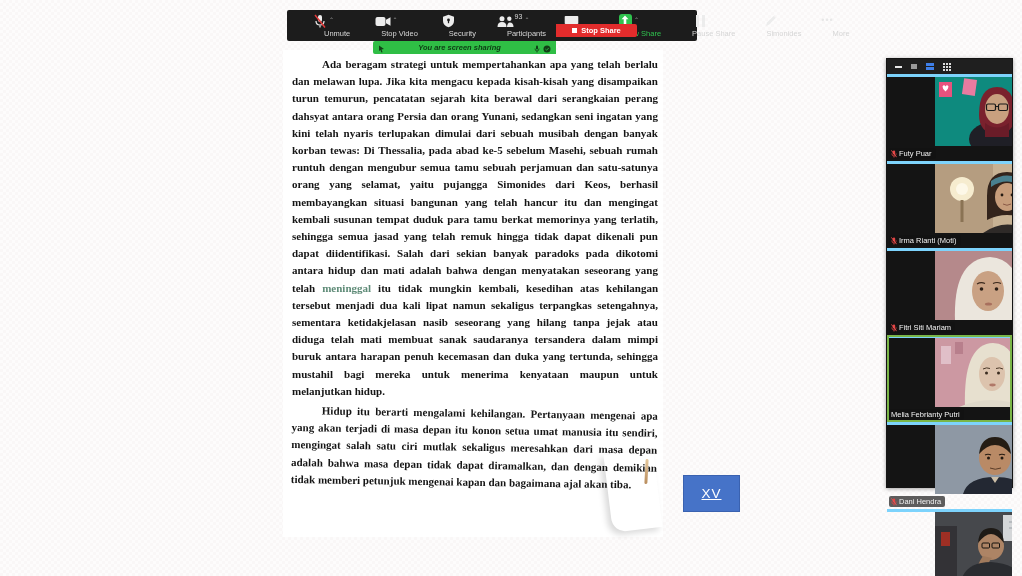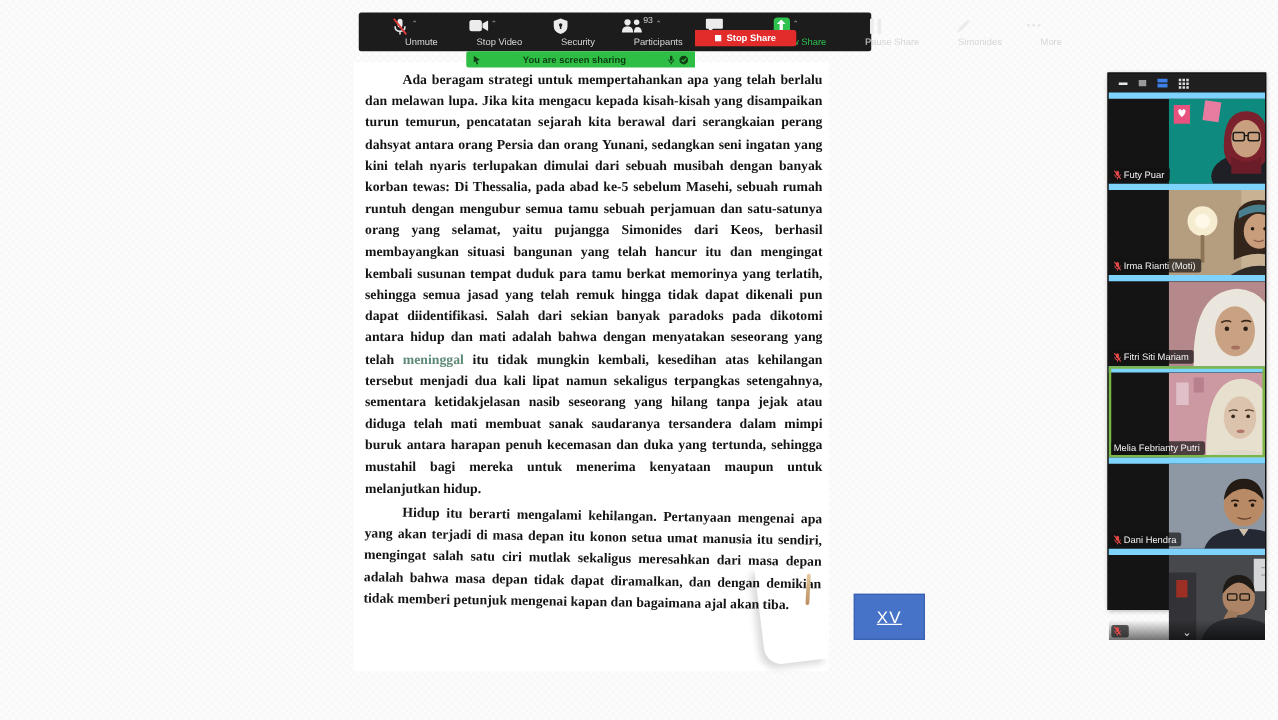--- a/index.html
+++ b/index.html
@@ -30,21 +30,21 @@
   .tb-count { font-size:7px; color:#d6d6d6; margin-left:1px; margin-top:-1px; }
   .newshare-box { width:13px; height:13px; border-radius:3px; background:#2fc24e; display:flex; align-items:center; justify-content:center; }
   .more-dots { color:#e8e8e8; font-size:9px; letter-spacing:1px; line-height:13px; }
 
   
   .share-green {
     position:absolute; left:373px; top:41px; width:183px; height:13px;
     background:#2fbe45; border-radius:2px 0 0 2px; z-index:21;
     display:flex; align-items:center; justify-content:space-between; padding:0 5px;
   }
-  .share-msg { font-size:7.5px; font-weight:bold; color:#0d3c14; white-space:nowrap; }
+  .share-msg { font-size:7.5px; font-weight:bold; color:#0d3c14; white-space:nowrap;font-style:italic; }
   .share-red {
     position:absolute; left:556px; top:24px; width:81px; height:13px;
     background:#e22c2c; border-radius:0 2px 2px 0; z-index:21;
     display:flex; align-items:center; justify-content:center; gap:4px; cursor:pointer;
   }
   .stop-sq { width:5px; height:5px; background:#fff; }
   .share-red span { font-size:7.5px; font-weight:bold; color:#fff; white-space:nowrap; }
   .mini-ic { display:flex; align-items:center; gap:3px; }
 
   
@@ -81,21 +81,21 @@
     box-shadow:0 1px 4px rgba(0,0,0,0.35);
   }
   .panel-header { height:15px; background:#1f1f1f; display:flex; align-items:center; gap:9px; padding-left:8px; }
   .ph-min { width:7px; height:2px; background:#e8e8e8; display:inline-block; cursor:pointer; }
   .ph-restore { width:6px; height:5px; background:#9a9a9a; display:inline-block; cursor:pointer; }
   .ph-speaker { display:inline-flex; flex-direction:column; gap:1px; cursor:pointer; }
   .ph-speaker i { width:8px; height:3px; background:#3f7fe8; display:block; }
   .ph-grid { display:inline-grid; grid-template-columns:repeat(3,2px); gap:1px; cursor:pointer; }
   .ph-grid i { width:2px; height:2px; background:#dcdcdc; display:block; }
 
-  .tile { position:relative; width:125px; height:73px; overflow:hidden; border-top:5px solid #7dd3fc; cursor:pointer;padding-left:48px; }
+  .tile { position:relative; width:125px; height:87px; overflow:hidden; border-top:3px solid #7dd3fc; cursor:pointer;padding-left:48px; }
   .tile svg { display:block; }
   .tile.active { outline:2px solid #7ab648; outline-offset:-2px; }
   .name-tag {
     position:absolute; left:2px; bottom:2px; z-index:3;
     display:flex; align-items:center; gap:2px;
     background:rgba(18,18,18,0.68); border-radius:2px; padding:1px 4px 1px 2px;
   }
   .name-tag span { font-size:7.5px; color:#f2f2f2; white-space:nowrap; line-height:9px; }
   .tile-fade { position:absolute; left:0; right:0; bottom:0; height:16px; z-index:2;
     background:linear-gradient(180deg, rgba(0,0,0,0), rgba(0,0,0,0.55)); }

